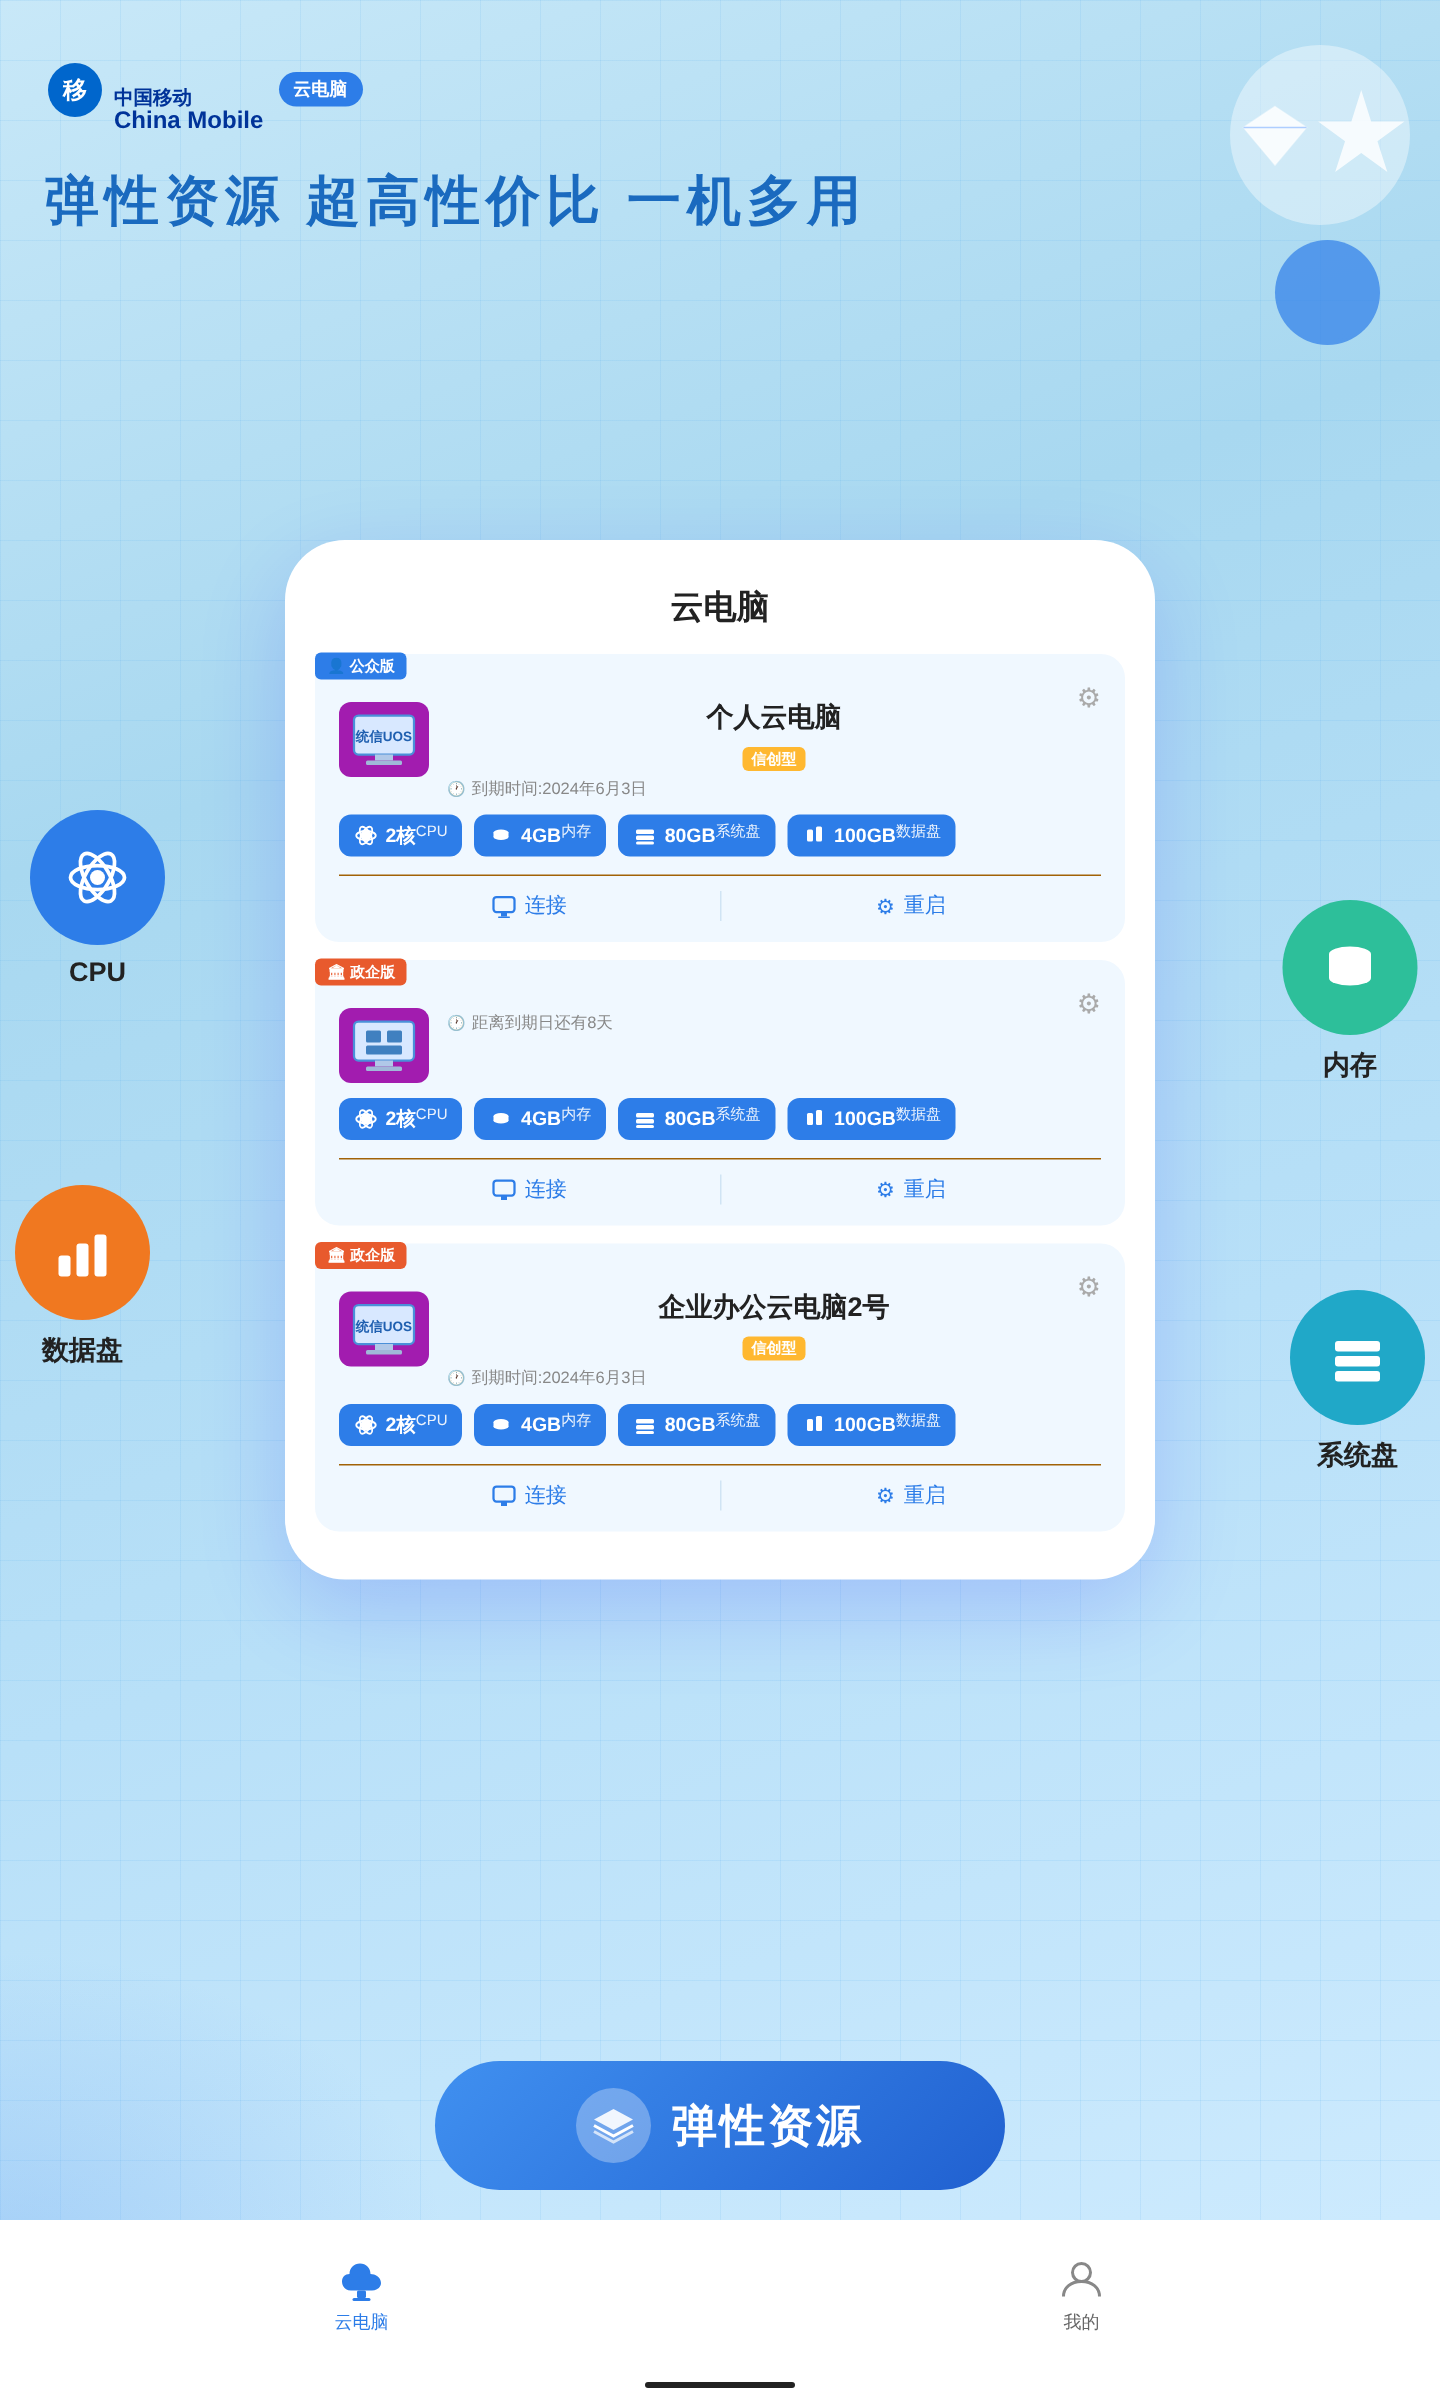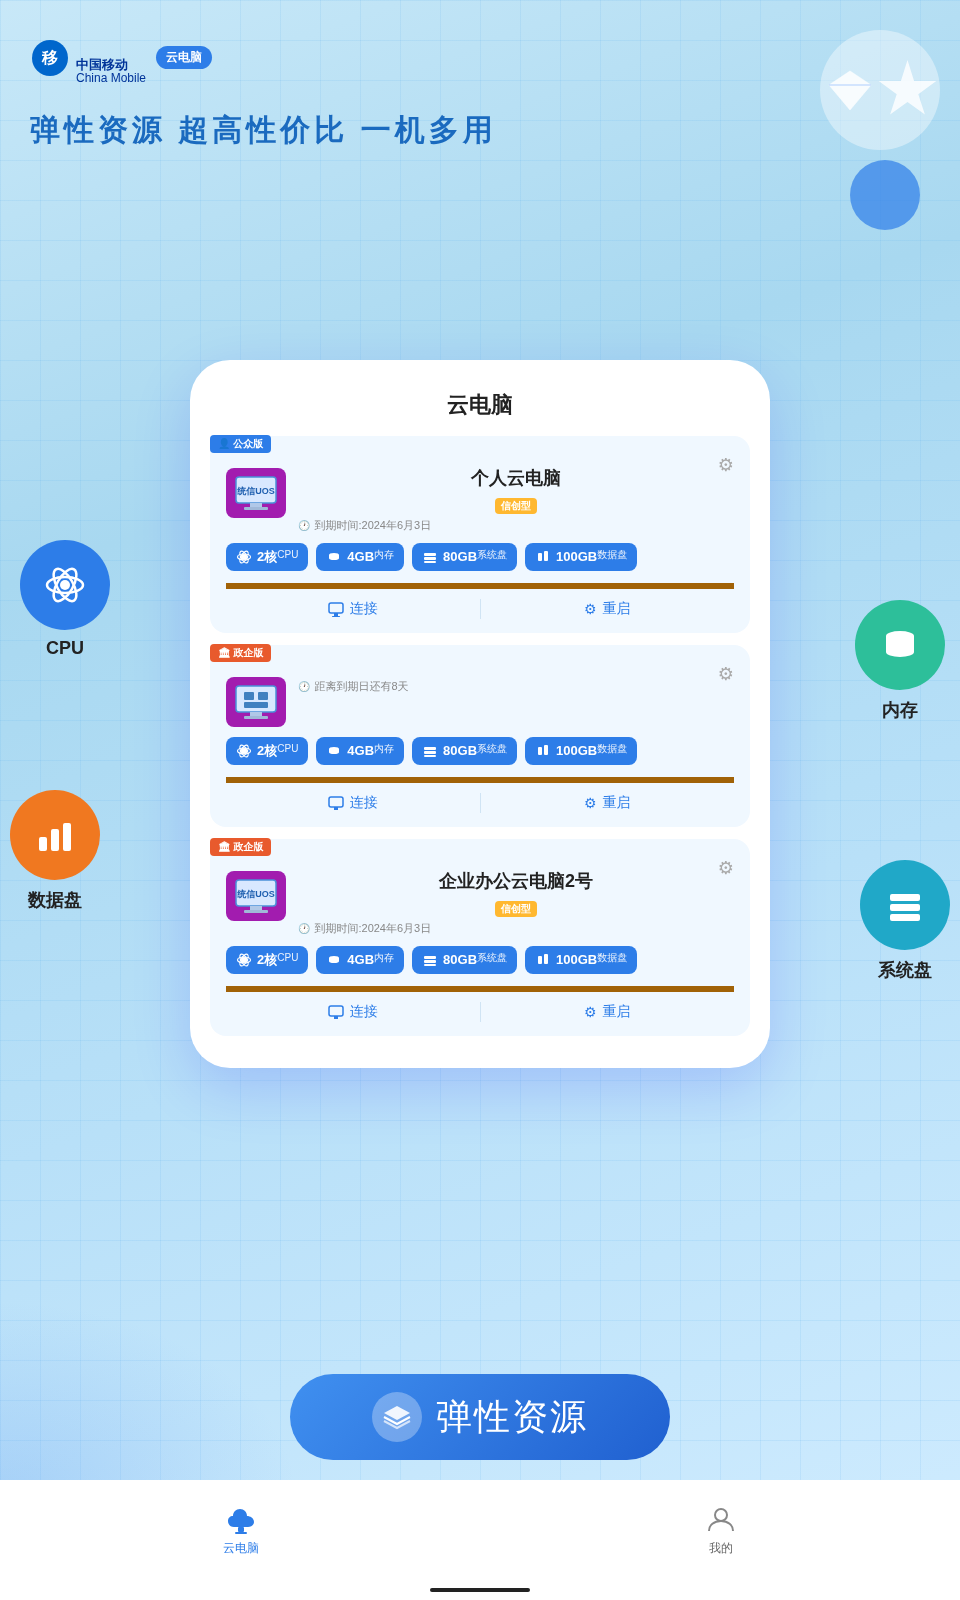--- a/index.html
+++ b/index.html
@@ -42,22 +42,23 @@
       flex-direction: column;
       line-height: 1.1;
       margin-top: 28px;
     }
     .brand-cn {
       font-size: 13px;
       color: #003399;
       font-weight: bold;
     }
     .brand-en {
-      font-size: 12px;
+      font-size: 16px;
       color: #003399;
+      font-weight: bold;
     }
     .tag-cloud {
       background: #2d7de8;
       color: white;
       font-size: 12px;
       padding: 3px 10px;
       border-radius: 20px;
       font-weight: bold;
     }
 
@@ -69,21 +70,21 @@
       right: 30px;
     }
     .hero-title {
       font-size: 72px;
       font-weight: 900;
       color: #001a66;
       line-height: 1.1;
       letter-spacing: 2px;
     }
     .hero-subtitle {
-      font-size: 30px;
+      font-size: 36px;
       font-weight: 700;
       color: #1a6abf;
       margin-top: 10px;
       letter-spacing: 4px;
     }
     .quote-mark {
       position: absolute;
       top: -10px;
       left: 280px;
       font-size: 70px;
@@ -243,21 +244,21 @@
       font-size: 13px;
       font-weight: 700;
     }
     .spec-label {
       font-size: 10px;
       opacity: 0.9;
     }
     .card-actions {
       display: flex;
       align-items: center;
-      border-top: 6px solid #a16207;
+      border-top: 1px solid #a16207;
       padding-top: 10px;
     }
     .action-btn {
       flex: 1;
       display: flex;
       align-items: center;
       justify-content: center;
       gap: 6px;
       font-size: 14px;
       color: #2d7de8;
@@ -352,22 +353,22 @@
       width: 50px;
       height: 50px;
       background: rgba(255,255,255,0.3);
       border-radius: 50%;
       display: flex;
       align-items: center;
       justify-content: center;
       font-size: 24px;
     }
     .cta-text {
-      font-size: 36px;
-      font-weight: 400;
+      font-size: 30px;
+      font-weight: 700;
       letter-spacing: 2px;
     }
 
     
     .bottom-nav {
       position: absolute;
       bottom: 0;
       left: 0;
       right: 0;
       height: 120px;

